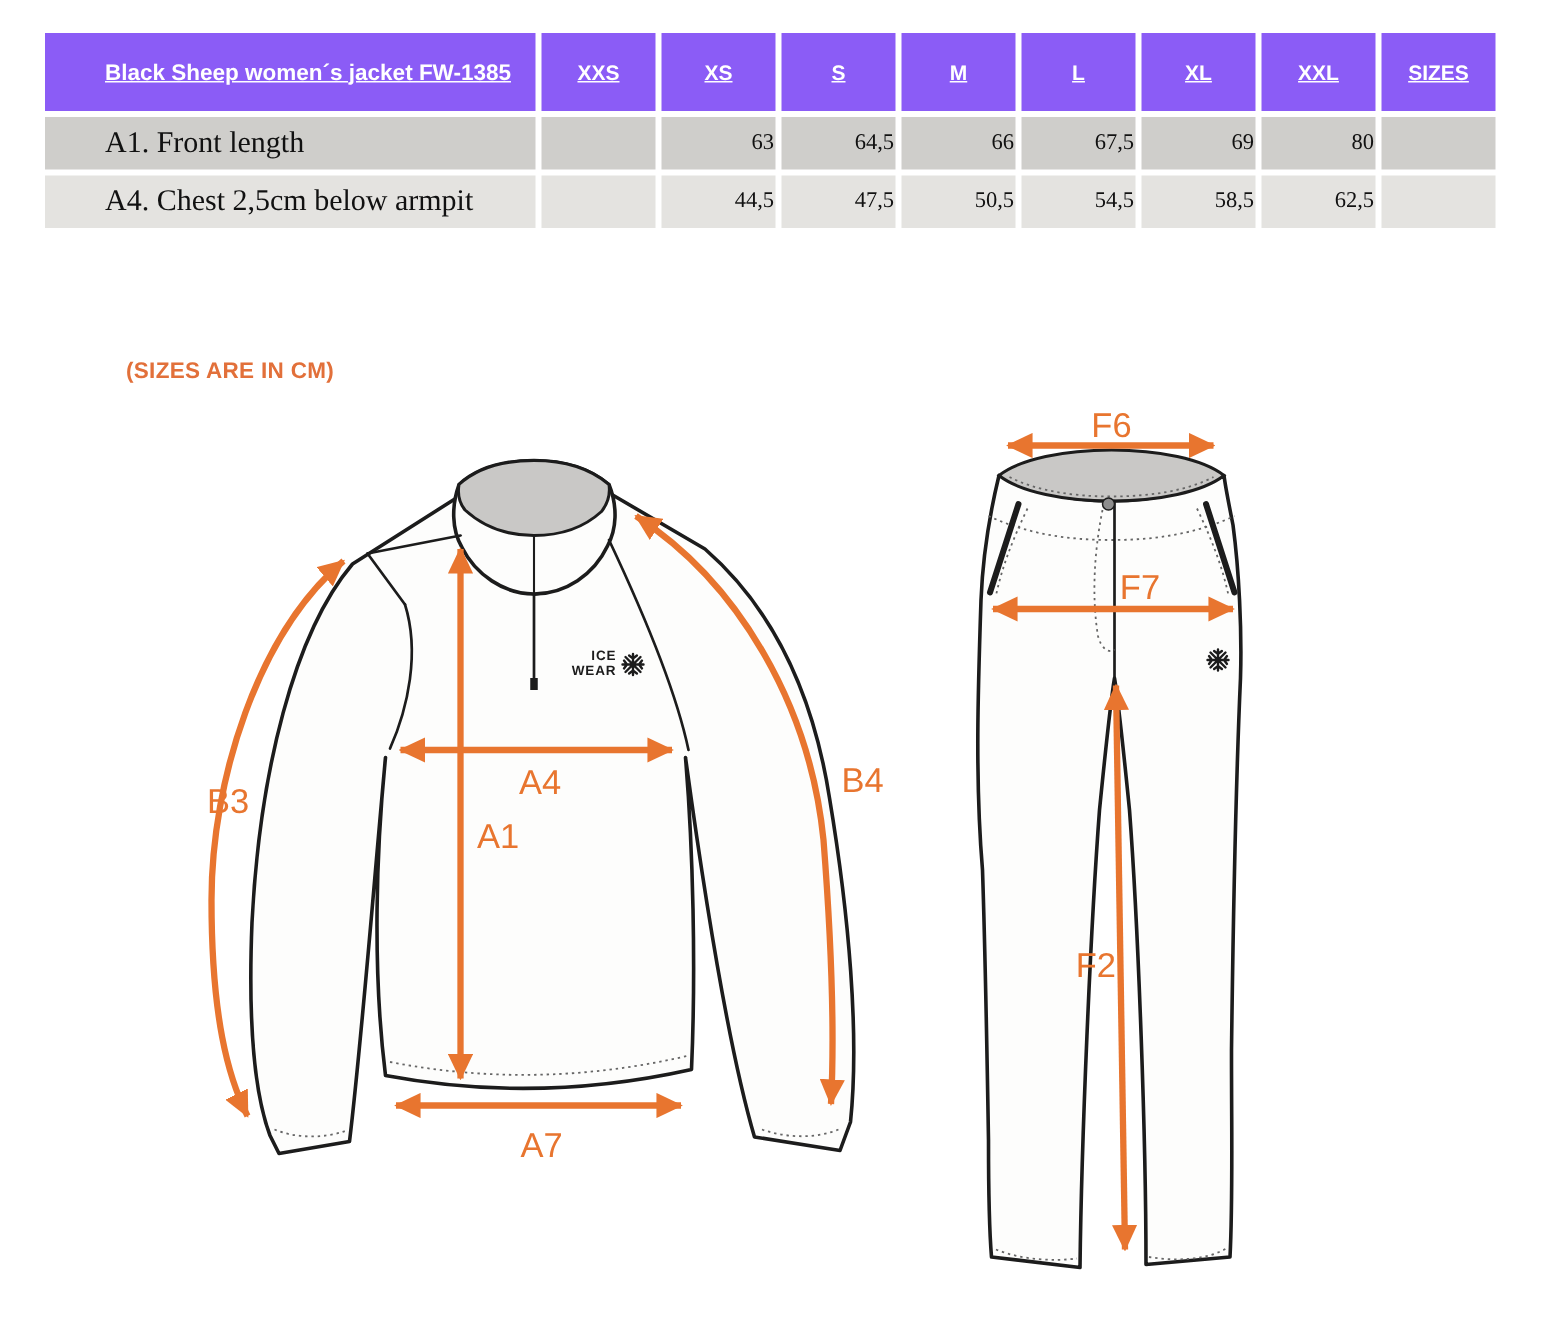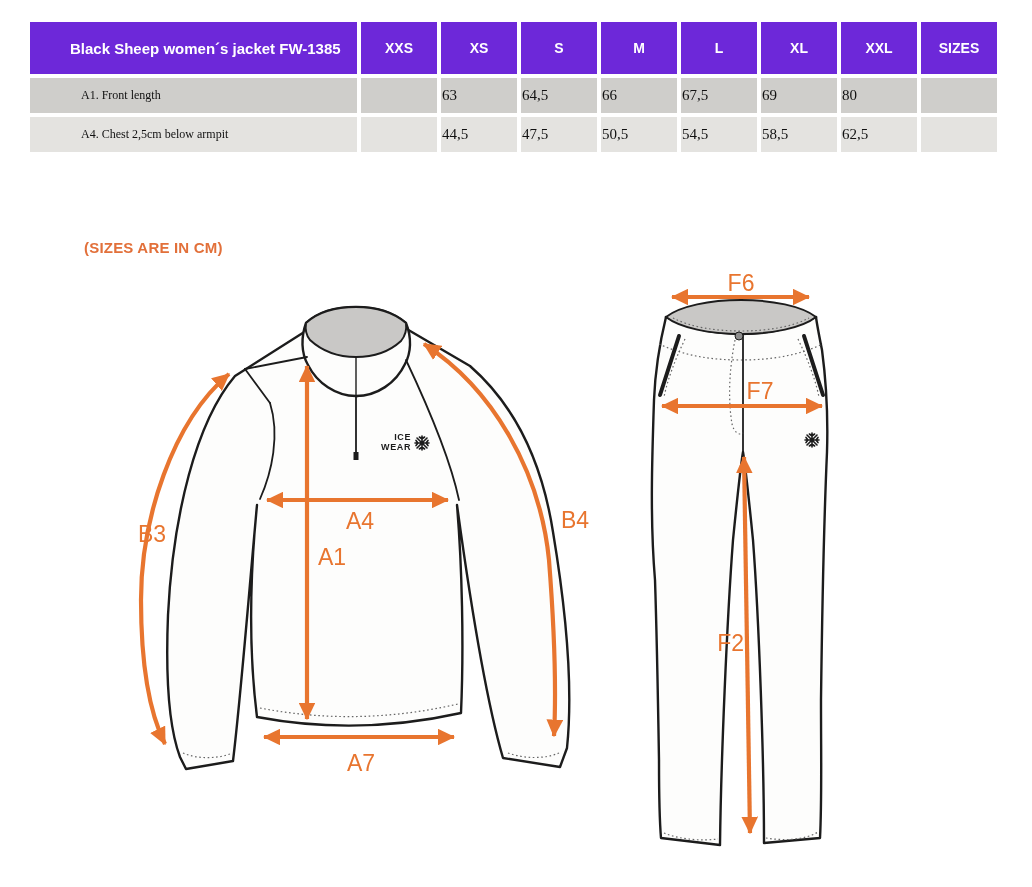--- a/index.html
+++ b/index.html
@@ -1,25 +1,25 @@
 <!DOCTYPE html>
 <html><head>
 <meta charset="utf-8">
 <style>
   html,body{margin:0;padding:0;background:#fff;}
   .page{position:relative;width:1032px;height:887px;background:#fff;overflow:hidden;
         font-family:"Liberation Sans",sans-serif;}
   table.size-table{position:absolute;left:26px;top:18px;width:975px;
         border-collapse:separate;border-spacing:4px;table-layout:fixed;}
-  table.size-table th{background:#6d28d9;color:#fff;height:50px;
-        font-family:"Liberation Sans",sans-serif;font-weight:bold;font-size:14px;text-align:center;}
+  table.size-table th{background:#8b5cf6;color:#fff;height:50px;
+        font-family:"Liberation Sans",sans-serif;font-weight:bold;font-size:14px;text-align:center;text-decoration:underline;}
   table.size-table th.title-cell{text-align:left;padding-left:40px;font-size:15px;}
   table.size-table td{height:33px;font-family:"Liberation Serif",serif;font-size:15px;
-        text-align:left;color:#111;}
-  table.size-table td.label-cell{text-align:left;padding-left:51px;font-size:12px;}
+        text-align:right;color:#111;}
+  table.size-table td.label-cell{text-align:left;padding-left:40px;font-size:20px;}
   tr.row-dark td{background:#cfcecb;}
   tr.row-light td{background:#e4e3e0;font-family:Liberation Serif, serif;}
   .cm-note{position:absolute;left:84px;top:239px;color:#e2703a;font-size:15px;
         font-weight:bold;letter-spacing:.2px;font-family:"Liberation Sans",sans-serif;}
   svg.diagram{position:absolute;left:0;top:260px;}
   .garment{fill:#fdfdfc;stroke:#1c1c1c;stroke-width:2.4;stroke-linejoin:round;stroke-linecap:round;}
   .seam{fill:none;stroke:#1c1c1c;stroke-width:1.8;stroke-linecap:round;}
   .thin{fill:none;stroke:#1c1c1c;stroke-width:1.4;}
   .grayfill{fill:#c9c8c6;stroke:#1c1c1c;stroke-width:2;}
   .stitch{fill:none;stroke:#666;stroke-width:1.2;stroke-dasharray:1.6 2.6;}

